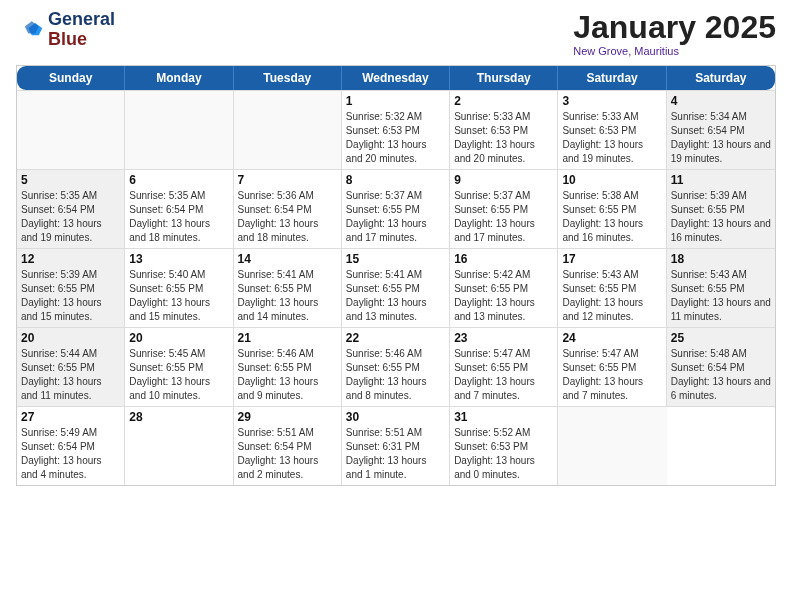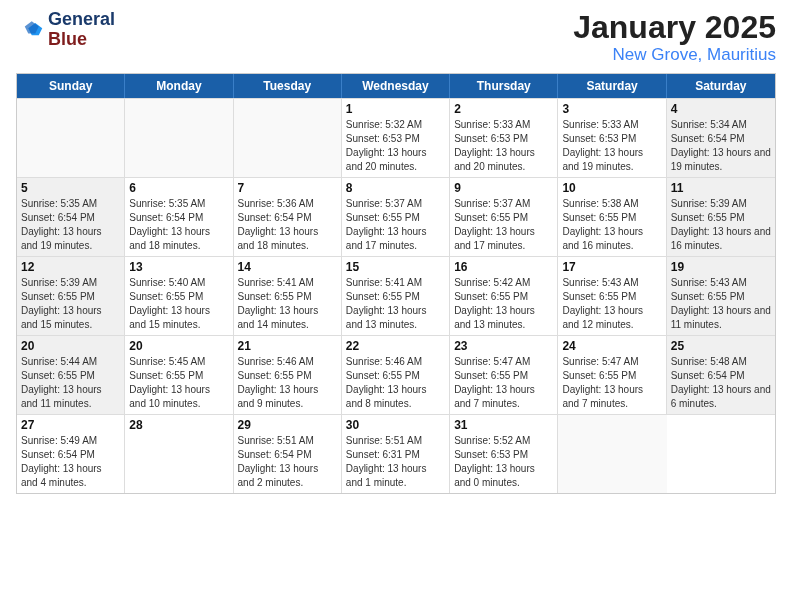--- a/index.html
+++ b/index.html
@@ -35,43 +35,43 @@
       line-height: 1.1;
     }
     .logo-text span {
       color: #7f1d1d;
     }
     .logo-icon {
       width: 28px;
       height: 28px;
     }
     .title-block {
-      text-align: right;
       margin-left: 8px;
     }
     .cal-title {
       font-size: 32px;
       font-weight: bold;
       color: #222;
       line-height: 1.1;
     }
     .cal-subtitle {
-      font-size: 17px;
-      color: #3b82f6;
+      font-size: 11px;
+      color: #4c1d95;
     }
     .calendar {
       flex: 1;
       display: flex;
       flex-direction: column;
       border: 1px solid #ccc;
     }
     .cal-header-row {
       display: grid;
       grid-template-columns: repeat(7, 1fr);
       background: #1a5fa8;
+      border-radius: 9px;
     }
     .cal-header-cell {
       color: #fff;
       font-size: 12px;
       font-weight: bold;
       text-align: center;
       padding: 5px 2px;
       border-right: 1px solid #3a7fc8;
     }
     .cal-header-cell:last-child { border-right: none; }
@@ -263,21 +263,21 @@
 and 13 minutes.</div>
           </div>
           <div class="cal-cell">
             <div class="day-num">17</div>
             <div class="day-info">Sunrise: 5:43 AM
 Sunset: 6:55 PM
 Daylight: 13 hours
 and 12 minutes.</div>
           </div>
           <div class="cal-cell shaded">
-            <div class="day-num">19</div>
+            <div class="day-num">18</div>
             <div class="day-info">Sunrise: 5:43 AM
 Sunset: 6:55 PM
 Daylight: 13 hours
 and 11 minutes.</div>
           </div>
         </div>
         <div class="cal-row">
           <div class="cal-cell shaded">
             <div class="day-num">20</div>
             <div class="day-info">Sunrise: 5:44 AM

